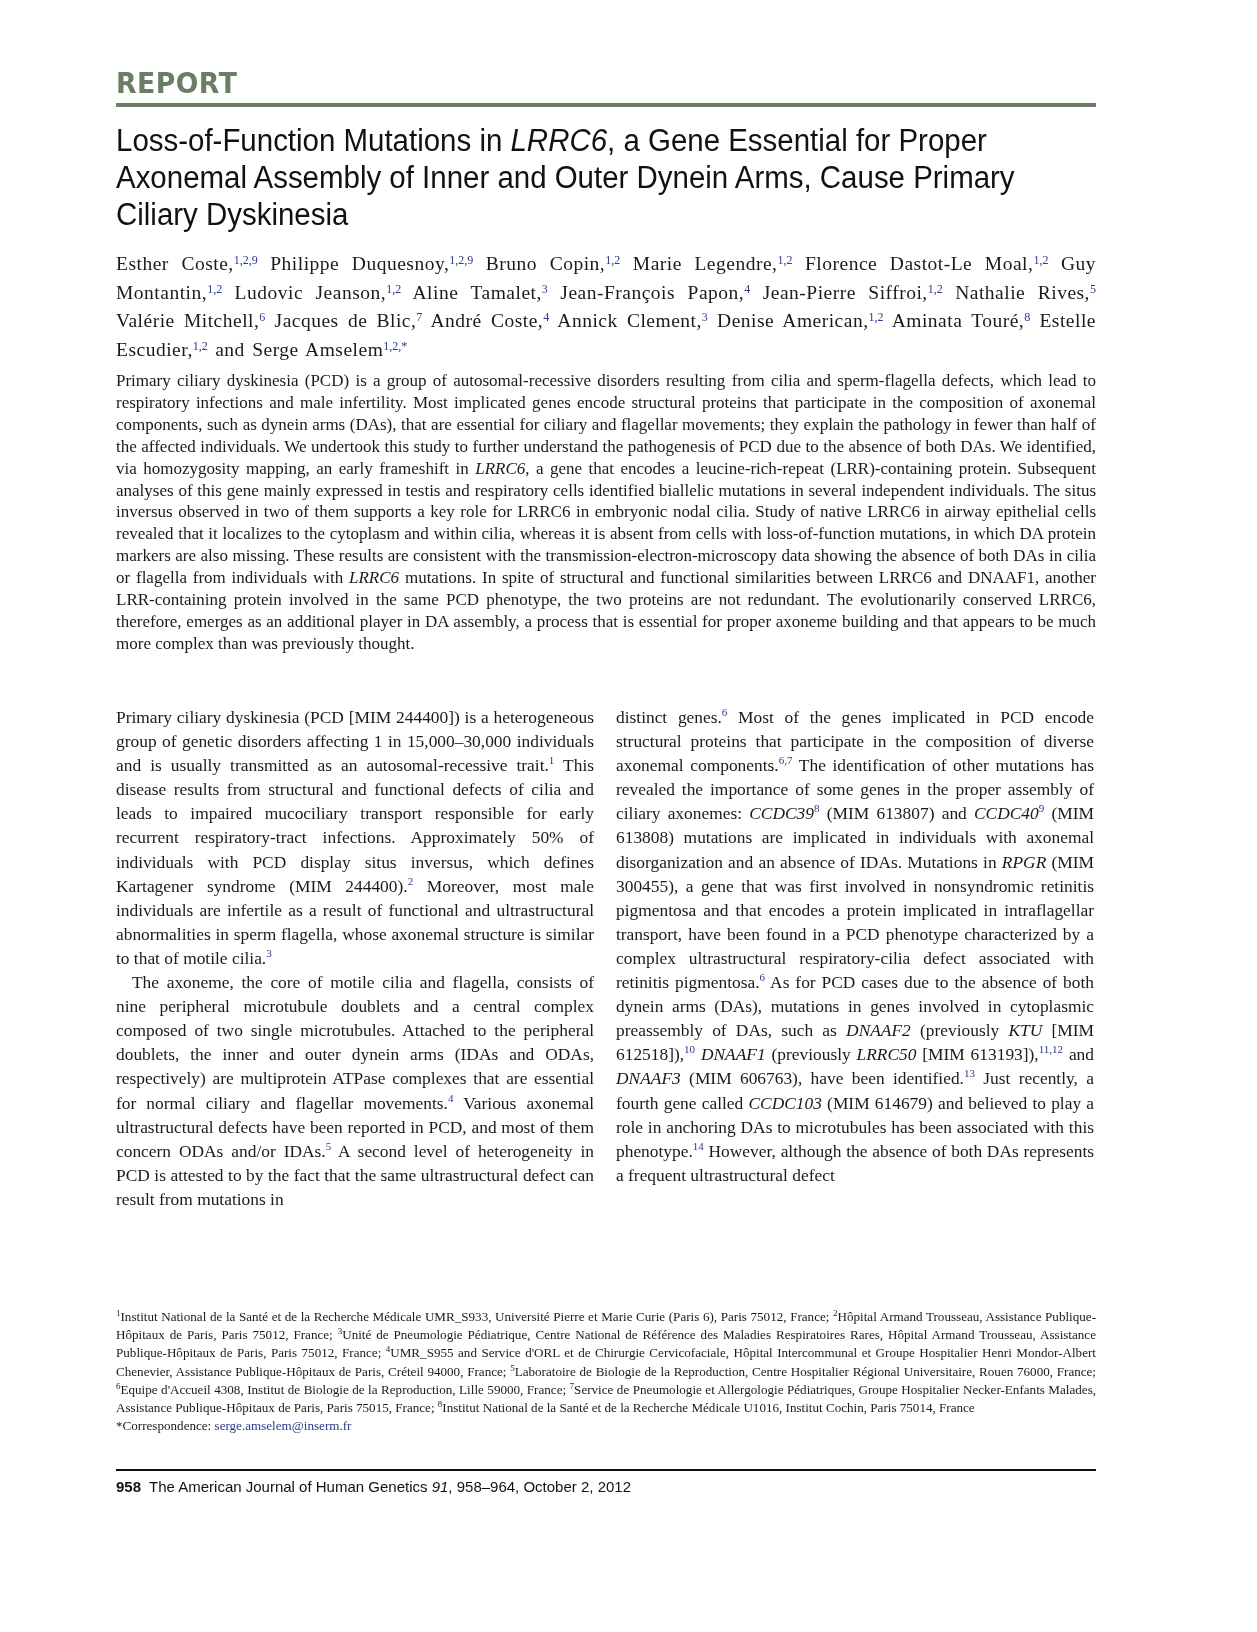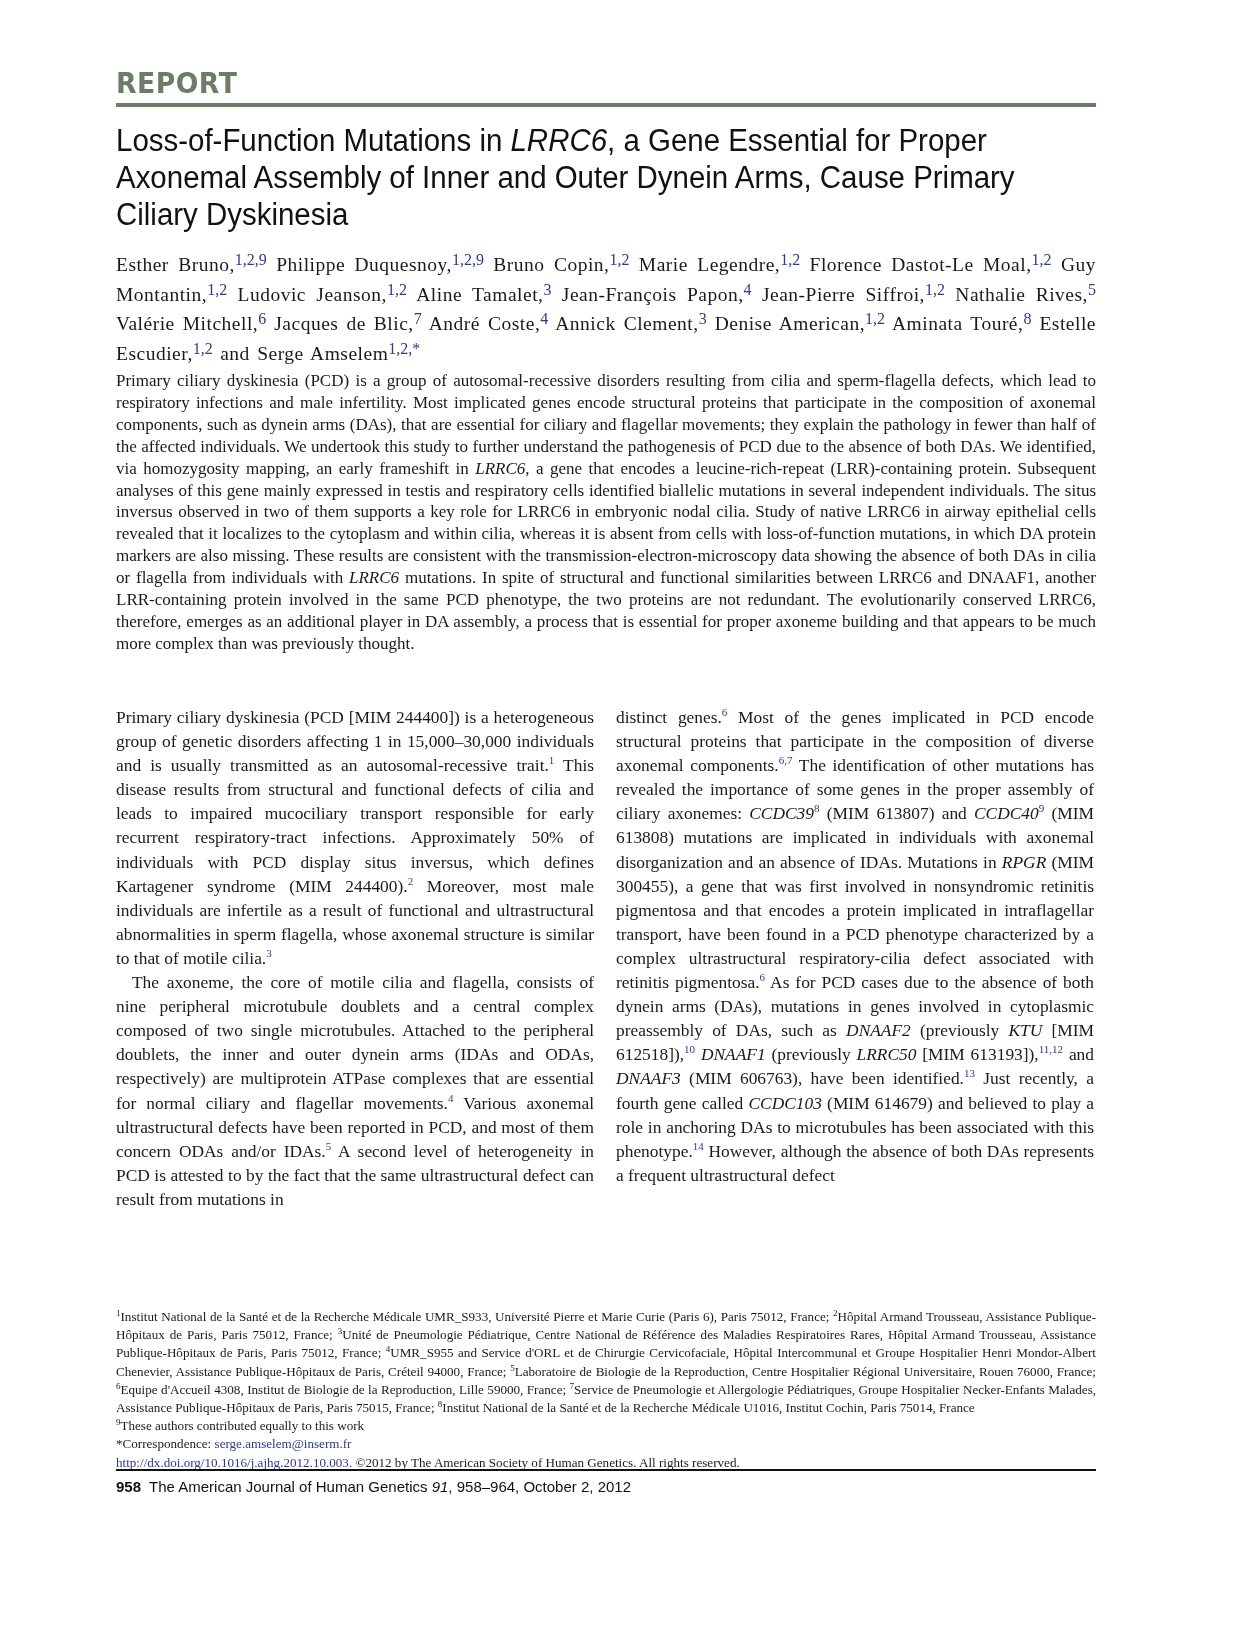--- a/index.html
+++ b/index.html
@@ -15,21 +15,21 @@
     position: absolute; top: 122px; left: 0; width: 980px;
     font-family: "Liberation Sans", sans-serif; font-size: 31px; line-height: 37px; color: #111;
     transform: scaleX(0.95); transform-origin: left;
   }
   .title i { font-style: italic; }
   .authors {
     position: absolute; top: 248px; left: 0; width: 980px;
     font-family: "Liberation Serif", serif; font-size: 19.5px; line-height: 24.5px; text-align: justify;
     text-align-last: left; letter-spacing: 0.5px; word-spacing: 2px;
   }
-  .authors sup, .aff-ref { color: #2b3a8c; font-size: 16px; vertical-align: 6px; letter-spacing: 0; }
+  .authors sup, .aff-ref { color: #2b3a8c; font-size: 12px; vertical-align: 6px; letter-spacing: 0; }
   .abstract {
     position: absolute; top: 370px; left: 0; width: 980px;
     font-family: "Liberation Serif", serif; font-size: 17px; line-height: 21.9px; text-align: justify;
   }
   .abstract .last { text-align-last: left; }
   .col {
     position: absolute; top: 677px; width: 478px;
     font-family: "Liberation Serif", serif; font-size: 17.4px; line-height: 24.1px; text-align: justify; margin-top: 28px;
   }
   .col-left { left: 0; }
@@ -56,21 +56,21 @@
 
 <div class="page">
   <div class="section-label">REPORT</div>
   <div class="top-rule"></div>
 
   <h1 class="title" style="margin:0;font-weight:normal;">
     <span>Loss-of-Function Mutations in </span><i>LRRC6</i><span>, a Gene Essential for Proper Axonemal Assembly of Inner and Outer Dynein Arms, Cause Primary Ciliary Dyskinesia</span>
   </h1>
 
   <div class="authors">
-    <span><span>Esther Bruno,</span><sup>1,2,9</sup></span>
+    <span><span>Esther Coste,</span><sup>1,2,9</sup></span>
     <span><span>Philippe Duquesnoy,</span><sup>1,2,9</sup></span>
     <span><span>Bruno Copin,</span><sup>1,2</sup></span>
     <span><span>Marie Legendre,</span><sup>1,2</sup></span>
     <span><span>Florence Dastot-Le Moal,</span><sup>1,2</sup></span>
     <span><span>Guy Montantin,</span><sup>1,2</sup></span>
     <span><span>Ludovic Jeanson,</span><sup>1,2</sup></span>
     <span><span>Aline Tamalet,</span><sup>3</sup></span>
     <span><span>Jean-François Papon,</span><sup>4</sup></span>
     <span><span>Jean-Pierre Siffroi,</span><sup>1,2</sup></span>
     <span><span>Nathalie Rives,</span><sup>5</sup></span>
@@ -92,22 +92,20 @@
     <p><span>Primary ciliary dyskinesia (PCD [MIM 244400]) is a heterogeneous group of genetic disorders affecting 1 in 15,000–30,000 individuals and is usually transmitted as an autosomal-recessive trait.</span><sup>1</sup><span> This disease results from structural and functional defects of cilia and leads to impaired mucociliary transport responsible for early recurrent respiratory-tract infections. Approximately 50% of individuals with PCD display situs inversus, which defines Kartagener syndrome (MIM 244400).</span><sup>2</sup><span> Moreover, most male individuals are infertile as a result of functional and ultrastructural abnormalities in sperm flagella, whose axonemal structure is similar to that of motile cilia.</span><sup>3</sup></p>
     <p class="indent"><span>The axoneme, the core of motile cilia and flagella, consists of nine peripheral microtubule doublets and a central complex composed of two single microtubules. Attached to the peripheral doublets, the inner and outer dynein arms (IDAs and ODAs, respectively) are multiprotein ATPase complexes that are essential for normal ciliary and flagellar movements.</span><sup>4</sup><span> Various axonemal ultrastructural defects have been reported in PCD, and most of them concern ODAs and/or IDAs.</span><sup>5</sup><span> A second level of heterogeneity in PCD is attested to by the fact that the same ultrastructural defect can result from mutations in</span></p>
   </div>
 
   <div class="col col-right">
     <p><span>distinct genes.</span><sup>6</sup><span> Most of the genes implicated in PCD encode structural proteins that participate in the composition of diverse axonemal components.</span><sup>6,7</sup><span> The identification of other mutations has revealed the importance of some genes in the proper assembly of ciliary axonemes: </span><i>CCDC39</i><sup>8</sup><span> (MIM 613807) and </span><i>CCDC40</i><sup>9</sup><span> (MIM 613808) mutations are implicated in individuals with axonemal disorganization and an absence of IDAs. Mutations in </span><i>RPGR</i><span> (MIM 300455), a gene that was first involved in nonsyndromic retinitis pigmentosa and that encodes a protein implicated in intraflagellar transport, have been found in a PCD phenotype characterized by a complex ultrastructural respiratory-cilia defect associated with retinitis pigmentosa.</span><sup>6</sup><span> As for PCD cases due to the absence of both dynein arms (DAs), mutations in genes involved in cytoplasmic preassembly of DAs, such as </span><i>DNAAF2</i><span> (previously </span><i>KTU</i><span> [MIM 612518]),</span><sup>10</sup><span> </span><i>DNAAF1</i><span> (previously </span><i>LRRC50</i><span> [MIM 613193]),</span><sup>11,12</sup><span> and </span><i>DNAAF3</i><span> (MIM 606763), have been identified.</span><sup>13</sup><span> Just recently, a fourth gene called </span><i>CCDC103</i><span> (MIM 614679) and believed to play a role in anchoring DAs to microtubules has been associated with this phenotype.</span><sup>14</sup><span> However, although the absence of both DAs represents a frequent ultrastructural defect</span></p>
   </div>
 
   <div class="affiliations">
     <p style="margin:0;"><sup>1</sup><span>Institut National de la Santé et de la Recherche Médicale UMR_S933, Université Pierre et Marie Curie (Paris 6), Paris 75012, France; </span><sup>2</sup><span>Hôpital Armand Trousseau, Assistance Publique-Hôpitaux de Paris, Paris 75012, France; </span><sup>3</sup><span>Unité de Pneumologie Pédiatrique, Centre National de Référence des Maladies Respiratoires Rares, Hôpital Armand Trousseau, Assistance Publique-Hôpitaux de Paris, Paris 75012, France; </span><sup>4</sup><span>UMR_S955 and Service d'ORL et de Chirurgie Cervicofaciale, Hôpital Intercommunal et Groupe Hospitalier Henri Mondor-Albert Chenevier, Assistance Publique-Hôpitaux de Paris, Créteil 94000, France; </span><sup>5</sup><span>Laboratoire de Biologie de la Reproduction, Centre Hospitalier Régional Universitaire, Rouen 76000, France; </span><sup>6</sup><span>Equipe d'Accueil 4308, Institut de Biologie de la Reproduction, Lille 59000, France; </span><sup>7</sup><span>Service de Pneumologie et Allergologie Pédiatriques, Groupe Hospitalier Necker-Enfants Malades, Assistance Publique-Hôpitaux de Paris, Paris 75015, France; </span><sup>8</sup><span>Institut National de la Santé et de la Recherche Médicale U1016, Institut Cochin, Paris 75014, France</span></p>
-    <span class="aff-line"><sup>9</sup><span>These authors contributed equally to this work</span></span>
     <span class="aff-line"><span>*Correspondence: </span><span class="link">serge.amselem@inserm.fr</span></span>
-    <span class="aff-line"><span class="link">http://dx.doi.org/10.1016/j.ajhg.2012.10.003.</span><span> ©2012 by The American Society of Human Genetics. All rights reserved.</span></span>
   </div>
 
   <div class="bottom-rule"></div>
   <div class="footer">
     <span class="pg">958</span><span>The American Journal of Human Genetics </span><i>91</i><span>, 958–964, October 2, 2012</span>
   </div>
 </div>
 
 </body></html>

